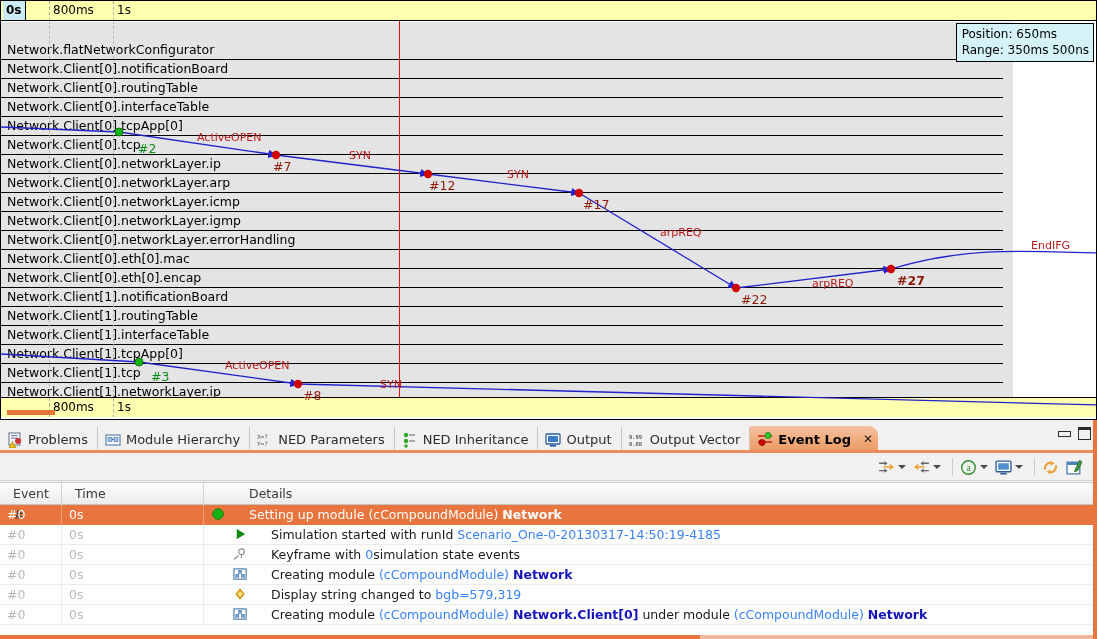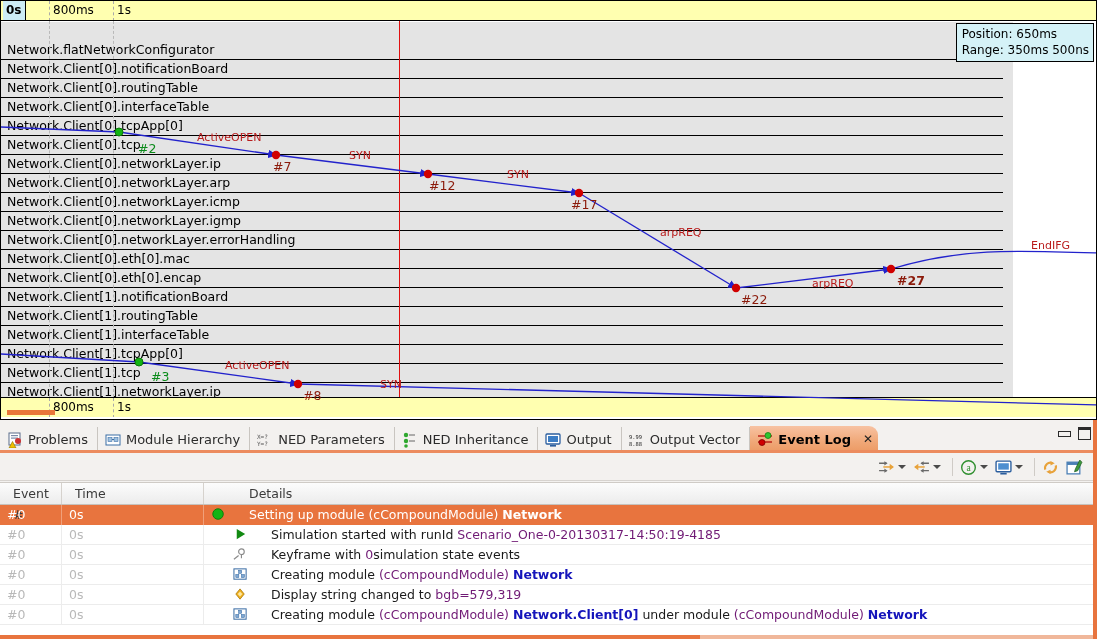--- a/index.html
+++ b/index.html
@@ -213,21 +213,21 @@
   .trow.selected { background: #e8743e; color: #fff; border-bottom-color: #e8743e; }
   .td { line-height: 20px; height: 20px; overflow: hidden; white-space: nowrap; }
   .td.c0 { width: 62px; padding-left: 7px; border-right: 1px solid #ececec; color: #b9b9b9; }
   .td.c1 { width: 142px; padding-left: 7px; border-right: 1px solid #ececec; color: #b9b9b9; }
   .td.c2 { flex: 1; padding-left: 7px; display: flex; align-items: center; gap: 23px; color: #1a1a1a; }
   .trow.selected .td.c0, .trow.selected .td.c1 { color: #fff; border-right-color: #f0a07a; }
   .trow.selected .td.c2 { color: #fff; }
 
   .det-icon { width: 15px; height: 15px; flex: 0 0 15px; position: relative; }
   .det-text { white-space: nowrap; }
-  .blue { color: #701a75; }
+  .blue { color: #3b82f6; }
   .bold-blue { color: #1414bb; font-weight: bold; }
   .trow.selected .blue, .trow.selected .bold-blue { color: #ffffff; }
   .trow.selected .bold-blue { font-weight: bold; }
 
   .bottom-strip {
     position: absolute; left: 0; bottom: 0; width: 1097px; height: 4px;
   }
   .bottom-strip .left { position: absolute; left: 0; top: 0; width: 700px; height: 4px; background: #e8743e; }
   .bottom-strip .right { position: absolute; left: 700px; top: 0; width: 397px; height: 4px; background: #f0b79a; }
 
@@ -364,21 +364,21 @@
       <div class="msg-label" style="left: 659px; top: 225px;">arpREQ</div>
       <div class="msg-label" style="left: 811px; top: 276px;">arpREQ</div>
       <div class="msg-label" style="left: 1030px; top: 238px;">EndIFG</div>
       <div class="msg-label" style="left: 224px; top: 358px;">ActiveOPEN</div>
       <div class="msg-label" style="left: 379px; top: 377px;">SYN</div>
     </div>
   <div id="evt-labels">
       <div class="evt-label green" style="left: 137px; top: 140px;">#2</div>
       <div class="evt-label" style="left: 272px; top: 158px;">#7</div>
       <div class="evt-label" style="left: 428px; top: 177px;">#12</div>
-      <div class="evt-label" style="left: 570px; top: 196px;">#17</div>
+      <div class="evt-label" style="left: 582px; top: 196px;">#17</div>
       <div class="evt-label" style="left: 740px; top: 291px;">#22</div>
       <div class="evt-label" style="left: 896px; top: 272px; font-weight: bold;">#27</div>
       <div class="evt-label green" style="left: 150px; top: 368px;">#3</div>
       <div class="evt-label" style="left: 302px; top: 387px;">#8</div>
     </div>
 
   <div class="info-box">
     <div>Position: 650ms</div>
     <div>Range: 350ms 500ns</div>
   </div>

